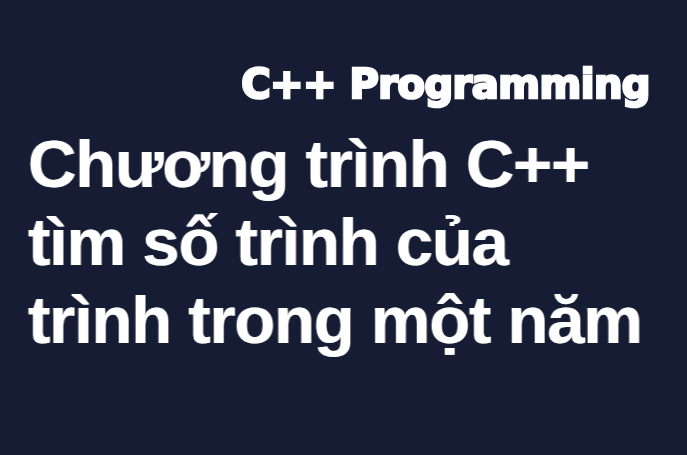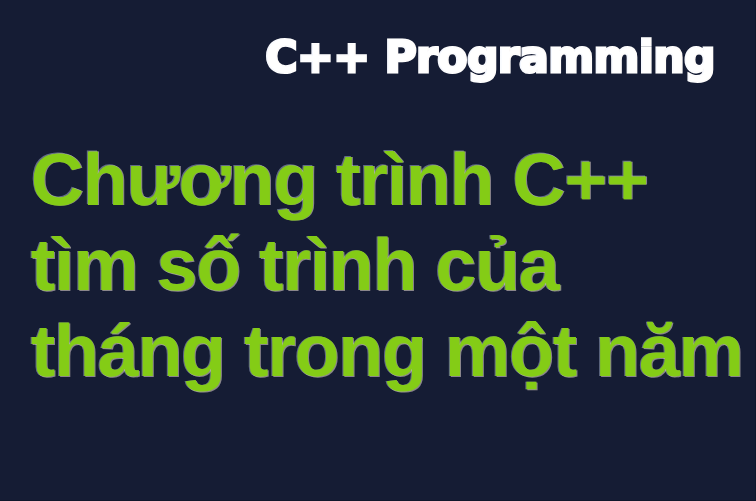--- a/index.html
+++ b/index.html
@@ -20,21 +20,21 @@
   }
 
   
   .brand-row {
     position: absolute;
     top: 0;
     left: 0;
     right: 37px;
     height: 104px;
     display: flex;
-    align-items: center;
+    align-items: flex-end;
     justify-content: flex-end;
   }
 
   .brand-title {
     font-family: "DejaVu Sans", "Liberation Sans", sans-serif;
     font-weight: 700;
     font-size: 40px;
     line-height: 1;
     letter-spacing: -0.5px;
     color: #ffffff;
@@ -54,36 +54,36 @@
     top: 125px;
     right: 20px;
   }
 
   .headline-line {
     font-family: "Liberation Sans", "DejaVu Sans", sans-serif;
     font-weight: 700;
     font-size: 67px;
     line-height: 78px;
     letter-spacing: -1.2px;
-    color: #84cc16;
+    color: #ffffff;
     white-space: nowrap;
     
     text-shadow:
        0.9px 0.4px 0 rgba(255, 240, 226, 0.50),
       -0.9px -0.4px 0 rgba(216, 228, 255, 0.40);
   }
 </style>
 </head>
 <body>
 
 <div id="poster">
 
   <div class="brand-row">
     <div class="brand-title">C++ Programming</div>
   </div>
 
   <div class="headline">
     <div class="headline-line">Chương trình C++</div>
     <div class="headline-line">tìm số trình của</div>
-    <div class="headline-line">tháng trong một năm</div>
+    <div class="headline-line">trình trong một năm</div>
   </div>
 
 </div>
 
 </body></html>

